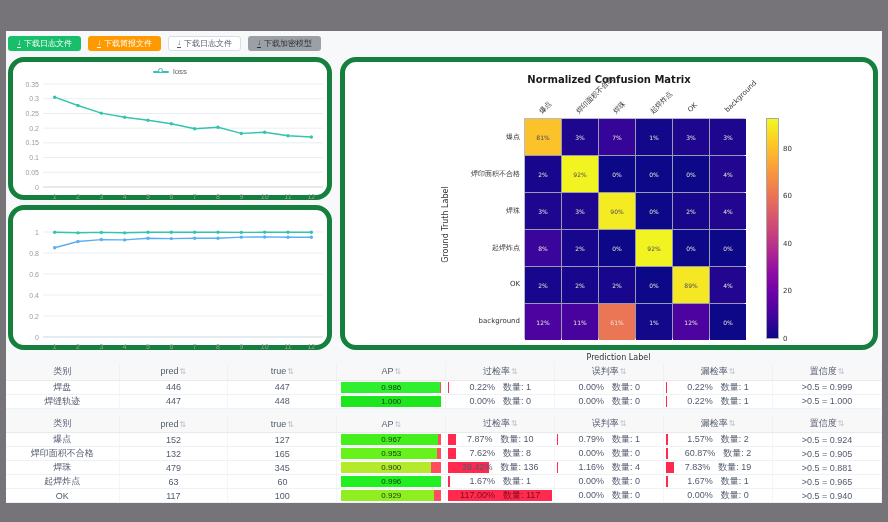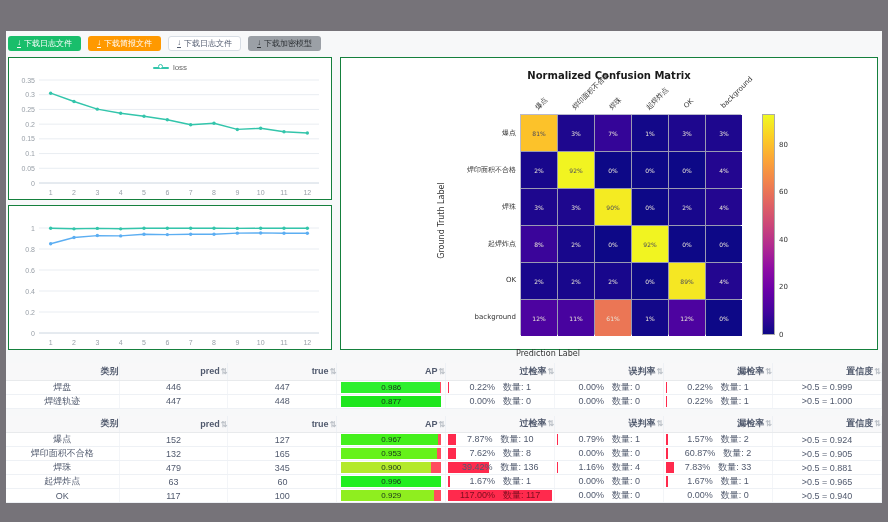--- a/index.html
+++ b/index.html
@@ -15,21 +15,21 @@
          border-radius:3px; font-size:8px; border:1px solid transparent; cursor:pointer;
          font-family:"Liberation Sans", sans-serif; white-space:nowrap; }
   .btn .dl-icon { font-size:8px; line-height:8px; border-bottom:1px solid currentColor;
                   padding-bottom:0px; display:inline-block; }
   .btn.green  { background:#19be6b; color:#fff; }
   .btn.orange { background:#ff9900; color:#fff; }
   .btn.white  { background:#ffffff; color:#515a6e; border-color:#d7dde4; }
   .btn.gray   { background:#9ba0a6; color:#2b2f33; }
 
   
-  .card { position:absolute; background:#fff; border:1px solid #15803d; border-radius:0; }
+  .card { position:absolute; background:#fff; border:5px solid #15803d; border-radius:16px; }
   .card.loss   { left:2px;   top:26px;  width:324px; height:143px; }
   .card.map    { left:2px;   top:174px; width:324px; height:145px; }
   .card.matrix { left:334px; top:26px;  width:538px; height:293px;
                  font-family:"DejaVu Sans", sans-serif; }
   .legend { position:absolute; top:5px; left:0; right:0; display:flex;
             justify-content:center; gap:14px; font-size:8px; color:#666; }
   .lgd { display:inline-flex; align-items:center; gap:4px; cursor:pointer; }
   .lgd .mk { position:relative; width:16px; height:2px; border-radius:1px; }
   .lgd .mk i { position:absolute; left:5px; top:-2.5px; width:5px; height:5px;
                border-radius:50%; background:#fff; border:1.5px solid currentColor; display:block; }
@@ -39,34 +39,34 @@
   .cm-title { position:absolute; top:12px; left:0; right:0; text-align:center;
               font-size:10px; font-weight:bold; color:#1a1a1a; }
   .cm-grid { position:absolute; left:179px; top:56px; width:221px; height:221px;
              display:grid; grid-template-columns:repeat(6,36px); grid-template-rows:repeat(6,36px);
              gap:1px; background:#9a9ab2; border:1px solid #b9b9cc; }
   .cm-cell { display:flex; align-items:center; justify-content:center; font-size:6px; }
   .cm-ylab { position:absolute; left:110px; width:65px; text-align:right; font-size:7px;
              color:#333; white-space:nowrap; }
   .cm-xlab { position:absolute; font-size:7px; color:#333; white-space:nowrap;
              transform:rotate(-45deg); transform-origin:0 100%; }
-  .cm-xlabel { position:absolute; left:175px; top:291px; width:221px; text-align:left;
+  .cm-xlabel { position:absolute; left:163px; top:291px; width:221px; text-align:center;
                font-size:8px; color:#333; }
   .cm-ylabel { position:absolute; left:62px; top:158px; font-size:8px; color:#333;
                transform:rotate(-90deg); transform-origin:center; white-space:nowrap; }
   .cm-cbar { position:absolute; left:421px; top:56px; width:13px; height:221px;
              border:1px solid #aaa; }
   .cm-ctick { position:absolute; left:438px; font-size:7px; color:#333; }
 
   
   .tables { position:absolute; left:0; top:332px; width:876px; }
   table { width:100%; border-collapse:collapse; table-layout:fixed; background:#fff;
           font-size:9px; color:#515a6e; }
   table col.c0 { width:113px; }
-  th { height:17px; background:#f8f8f9; font-weight:bold; text-align:right;
+  th { height:17px; background:#f8f8f9; font-weight:normal; text-align:center;
        border-bottom:1px solid #e8eaec; border-right:1px solid #eef1f5; }
   td { height:13px; text-align:center; border-bottom:1px solid #eef1f5;
        border-right:1px solid #f3f5f8; padding:0 2px; position:relative; }
   .sort { color:#bcc1c8; font-size:8px; margin-left:1px; }
   .gap { height:7px; }
   .ap-track { position:relative; height:11px; margin:1px 2px; background:#ff4d5e; overflow:hidden; }
   .ap-fill  { position:absolute; left:0; top:0; bottom:0; }
   .ap-val   { position:absolute; left:0; right:0; top:0; bottom:0; font-size:8px;
               line-height:11px; color:#17331a; }
   .rate-wrap { position:relative; height:13px; line-height:13px; overflow:hidden; }
@@ -326,21 +326,21 @@
               </td>
               <td>&gt;0.5 = 0.999</td>
             </tr>
             <tr>
               <td>焊缝轨迹</td>
               <td>447</td>
               <td>448</td>
               <td>
                 <div class="ap-track">
                   <div class="ap-fill" style="width: 100%; background: rgb(30, 230, 30);"></div>
-                  <span class="ap-val">0.877</span>
+                  <span class="ap-val">1.000</span>
                 </div>
               </td>
               <td>
                 <div class="rate-wrap"><div class="rate-bar" style="width: 0%;"></div><span class="rate-txt">
                     <span>0.00%</span>
                     <span>数量: 0</span>
                   </span></div>
               </td>
               <td>
                 <div class="rate-wrap"><div class="rate-bar" style="width: 0%;"></div><span class="rate-txt">
@@ -461,21 +461,21 @@
               </td>
               <td>
                 <div class="rate-wrap"><div class="rate-bar" style="width: 1.16%;"></div><span class="rate-txt">
                     <span>1.16%</span>
                     <span>数量: 4</span>
                   </span></div>
               </td>
               <td>
                 <div class="rate-wrap"><div class="rate-bar" style="width: 7.83%;"></div><span class="rate-txt">
                     <span>7.83%</span>
-                    <span>数量: 33</span>
+                    <span>数量: 19</span>
                   </span></div>
               </td>
               <td>&gt;0.5 = 0.881</td>
             </tr>
             <tr>
               <td>起焊炸点</td>
               <td>63</td>
               <td>60</td>
               <td>
                 <div class="ap-track">

